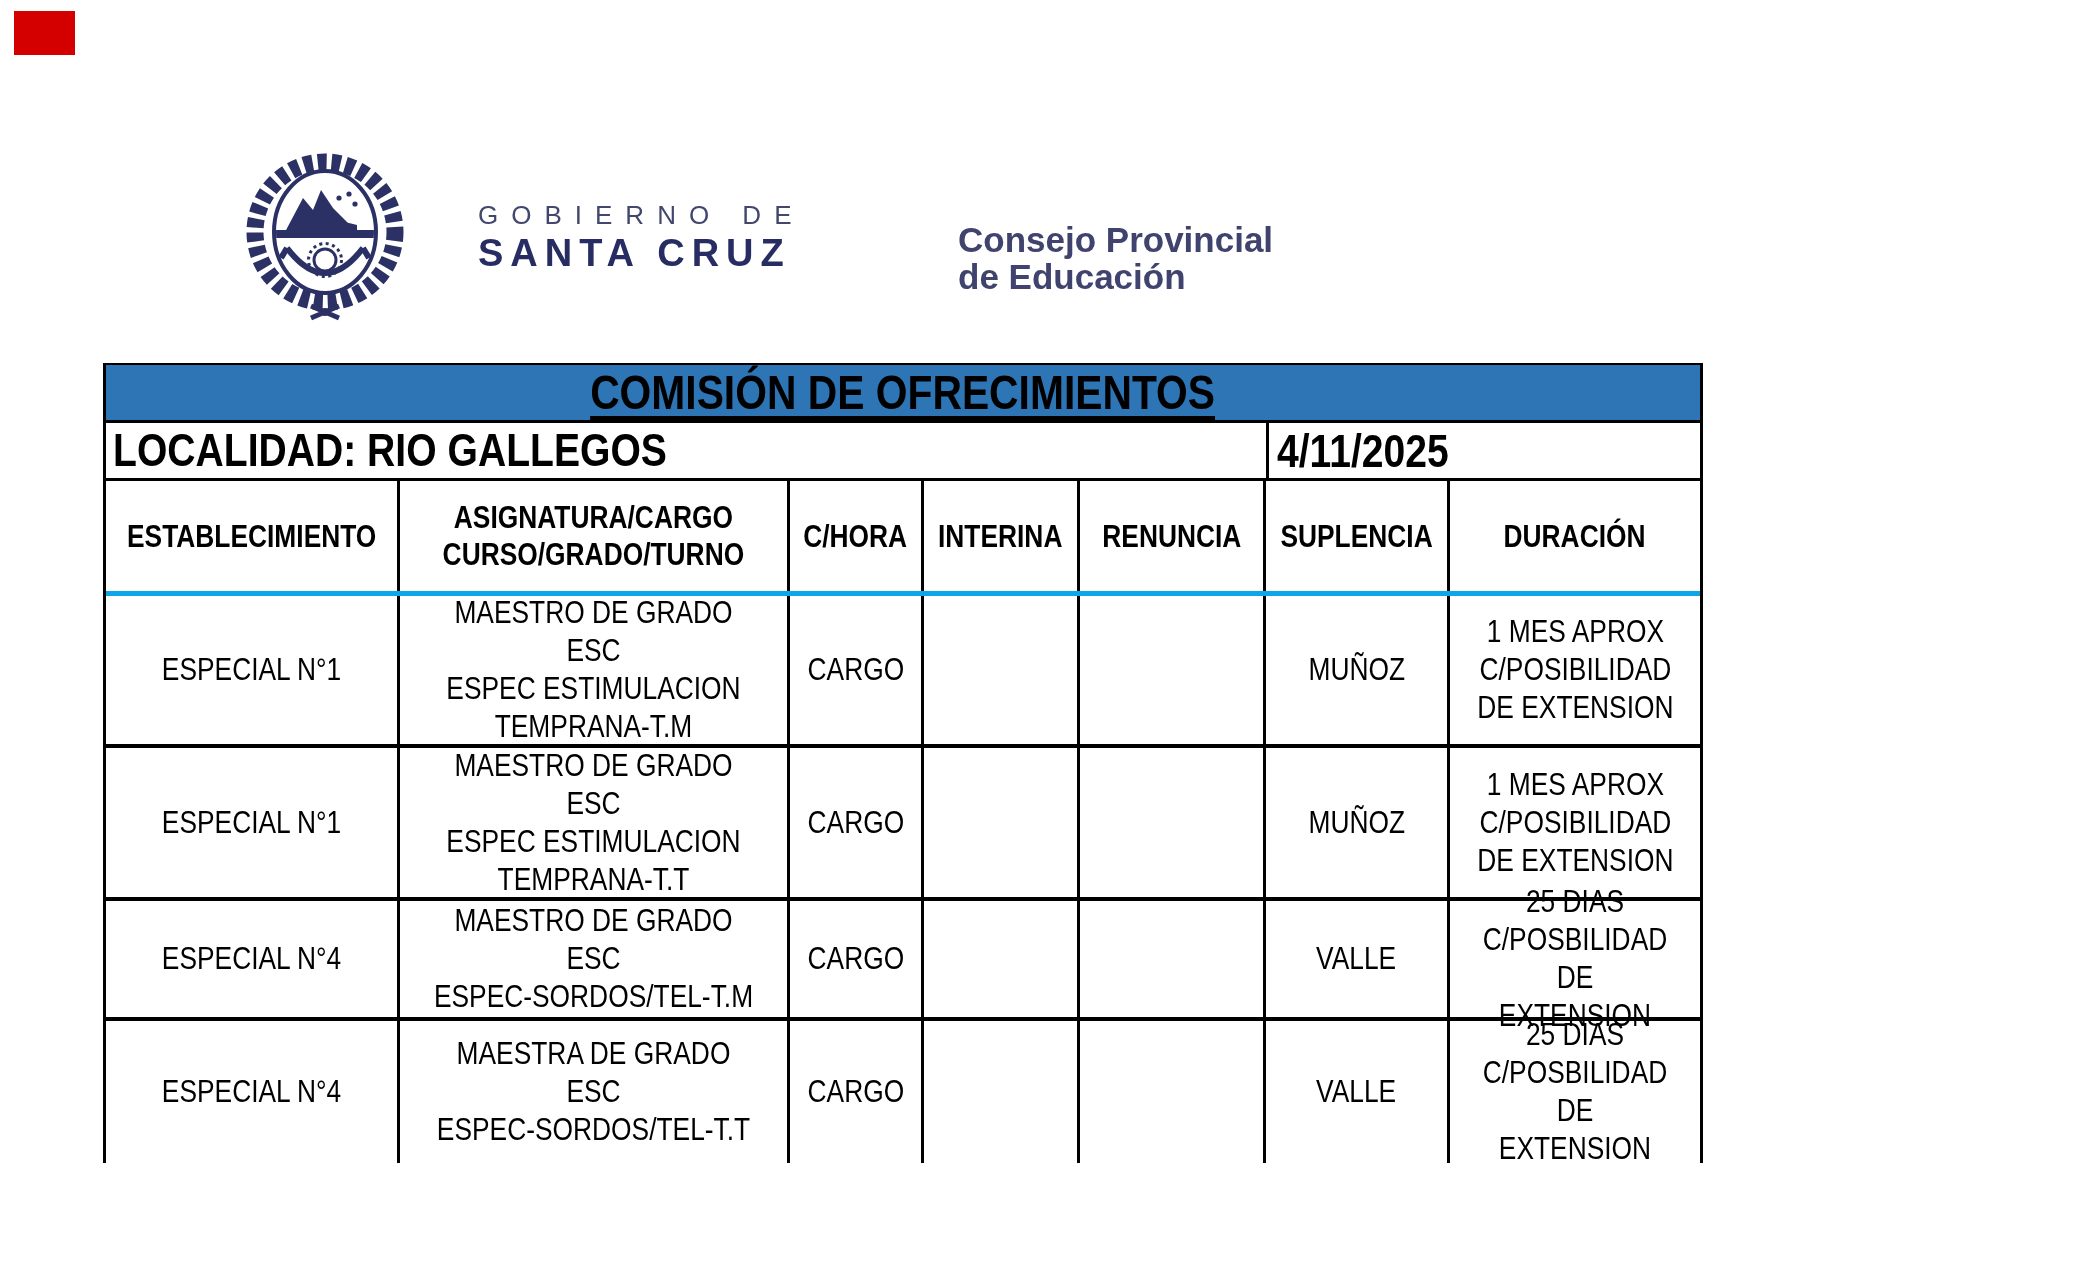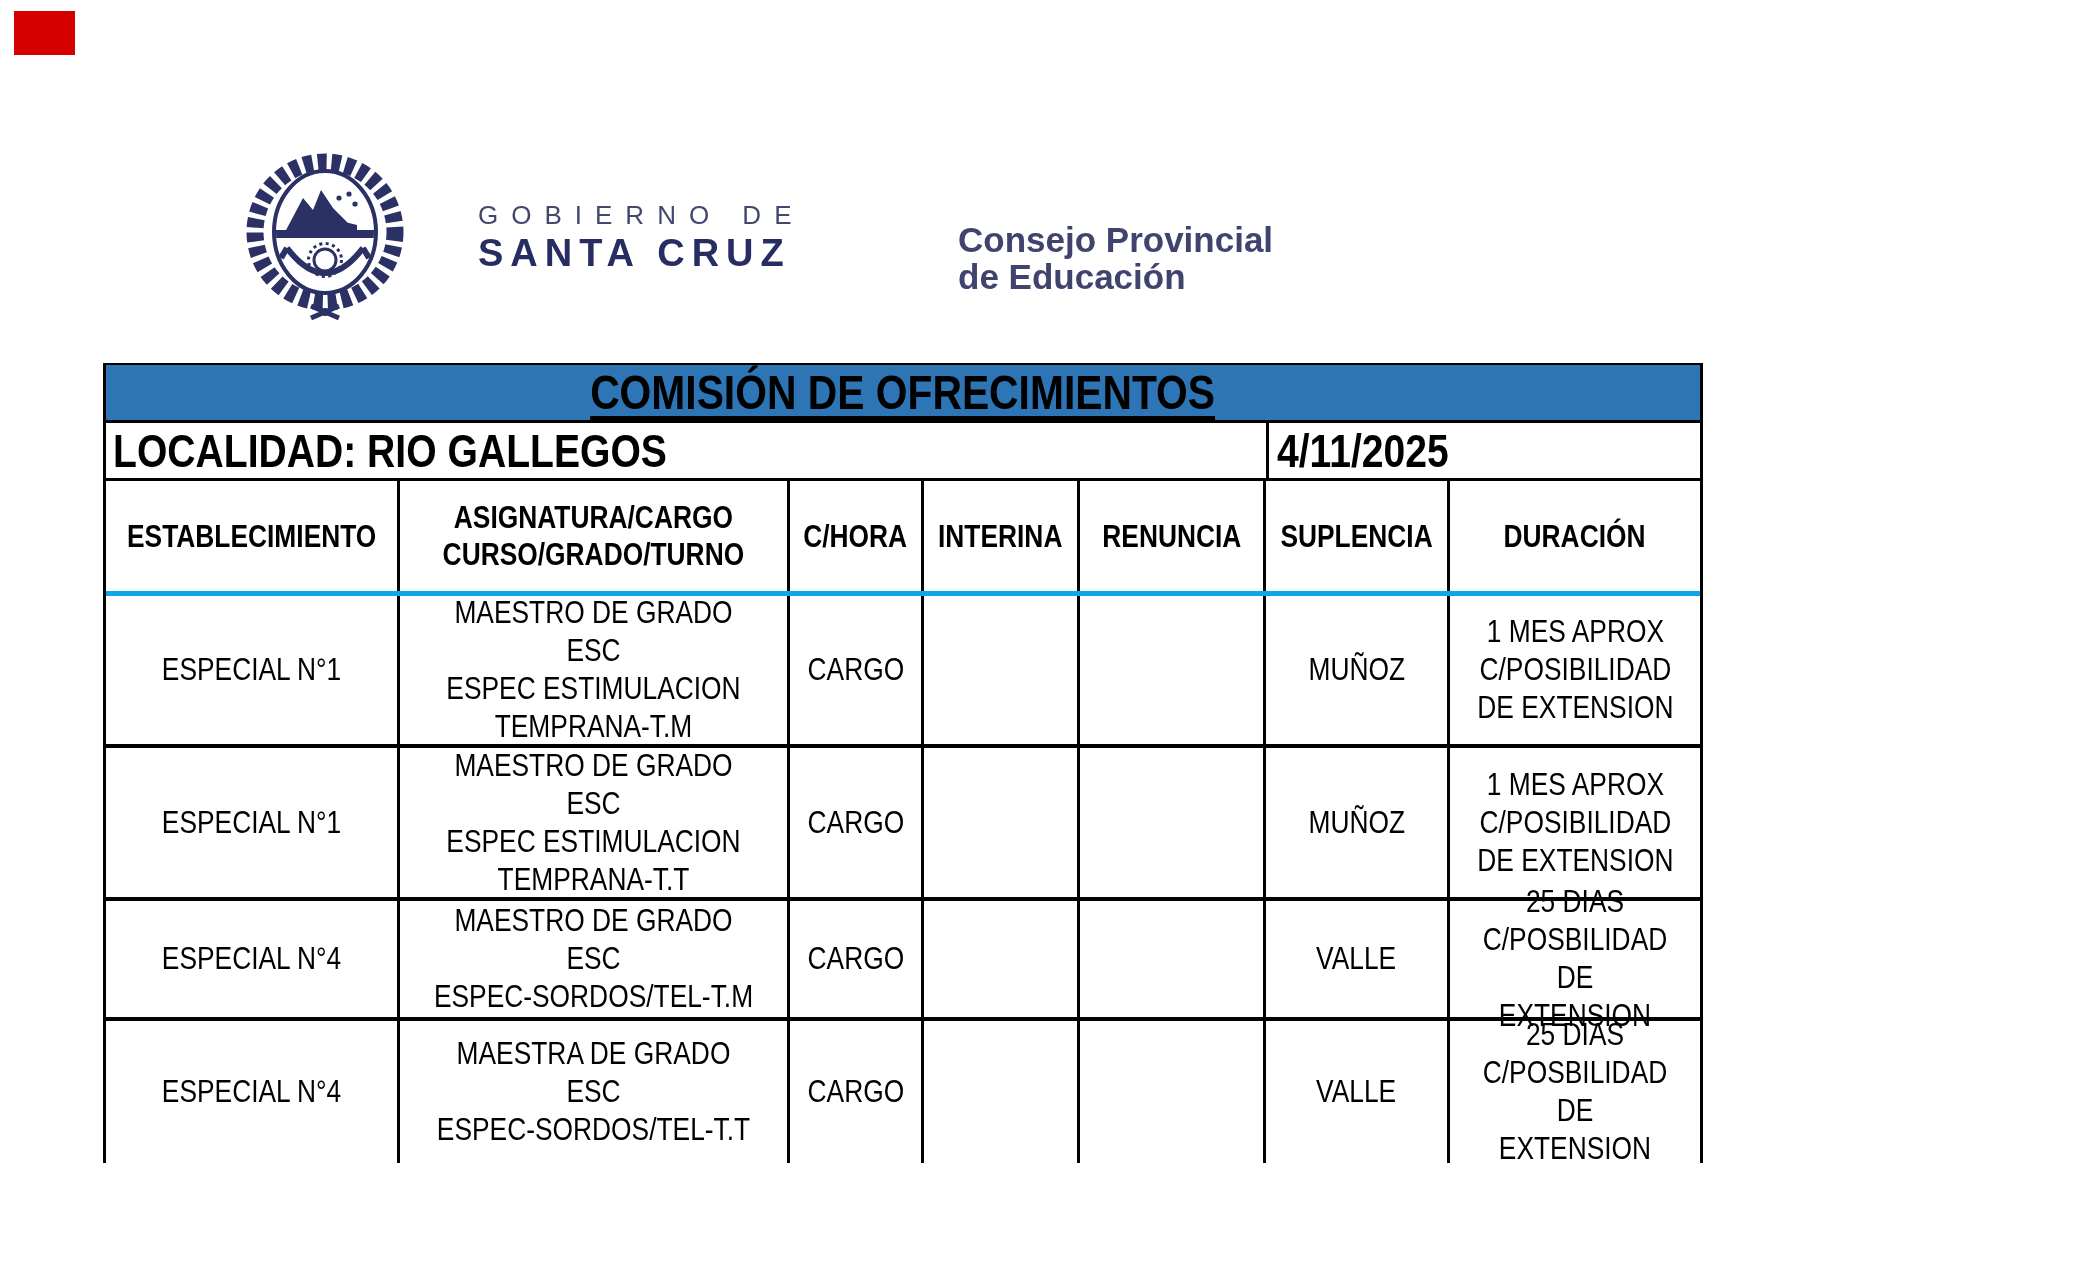--- a/index.html
+++ b/index.html
@@ -23,21 +23,21 @@
   .banner{
     height:60px;box-sizing:border-box;background:#2e75b6;border-top:2px solid #000;border-bottom:3px solid #000;
     display:flex;align-items:center;justify-content:center;
   }
   .banner-title{
     font-size:48px;font-weight:bold;color:#000;white-space:nowrap;
     text-decoration:underline;text-decoration-thickness:5px;text-underline-offset:7px;
     display:inline-block;transform:scaleX(0.85);
   }
   .locrow{height:58px;box-sizing:border-box;border-bottom:3px solid #000;display:flex;}
-  .loc-cell{width:1163px;box-sizing:border-box;border-right:3px solid #000;display:flex;align-items:center;padding-left:7px;}
+  .loc-cell{width:1163px;box-sizing:border-box;border-right:3px solid #000;display:flex;align-items:flex-start;padding-left:7px;}
   .date-cell{flex:1;display:flex;align-items:center;padding-left:8px;}
   .big-bold{font-size:46px;font-weight:bold;white-space:nowrap;display:inline-block;transform:scaleX(0.85);transform-origin:left center;}
   .row{display:flex;box-sizing:border-box;}
   .hrow{height:115px;border-bottom:5px solid #0ea5e9;}
   .r1{height:152px;border-bottom:4px solid #000;}
   .r2{height:153px;border-bottom:4px solid #000;}
   .r3{height:120px;border-bottom:4px solid #000;}
   .r4{height:142px;}
   .cell{
     box-sizing:border-box;border-right:3px solid #000;

